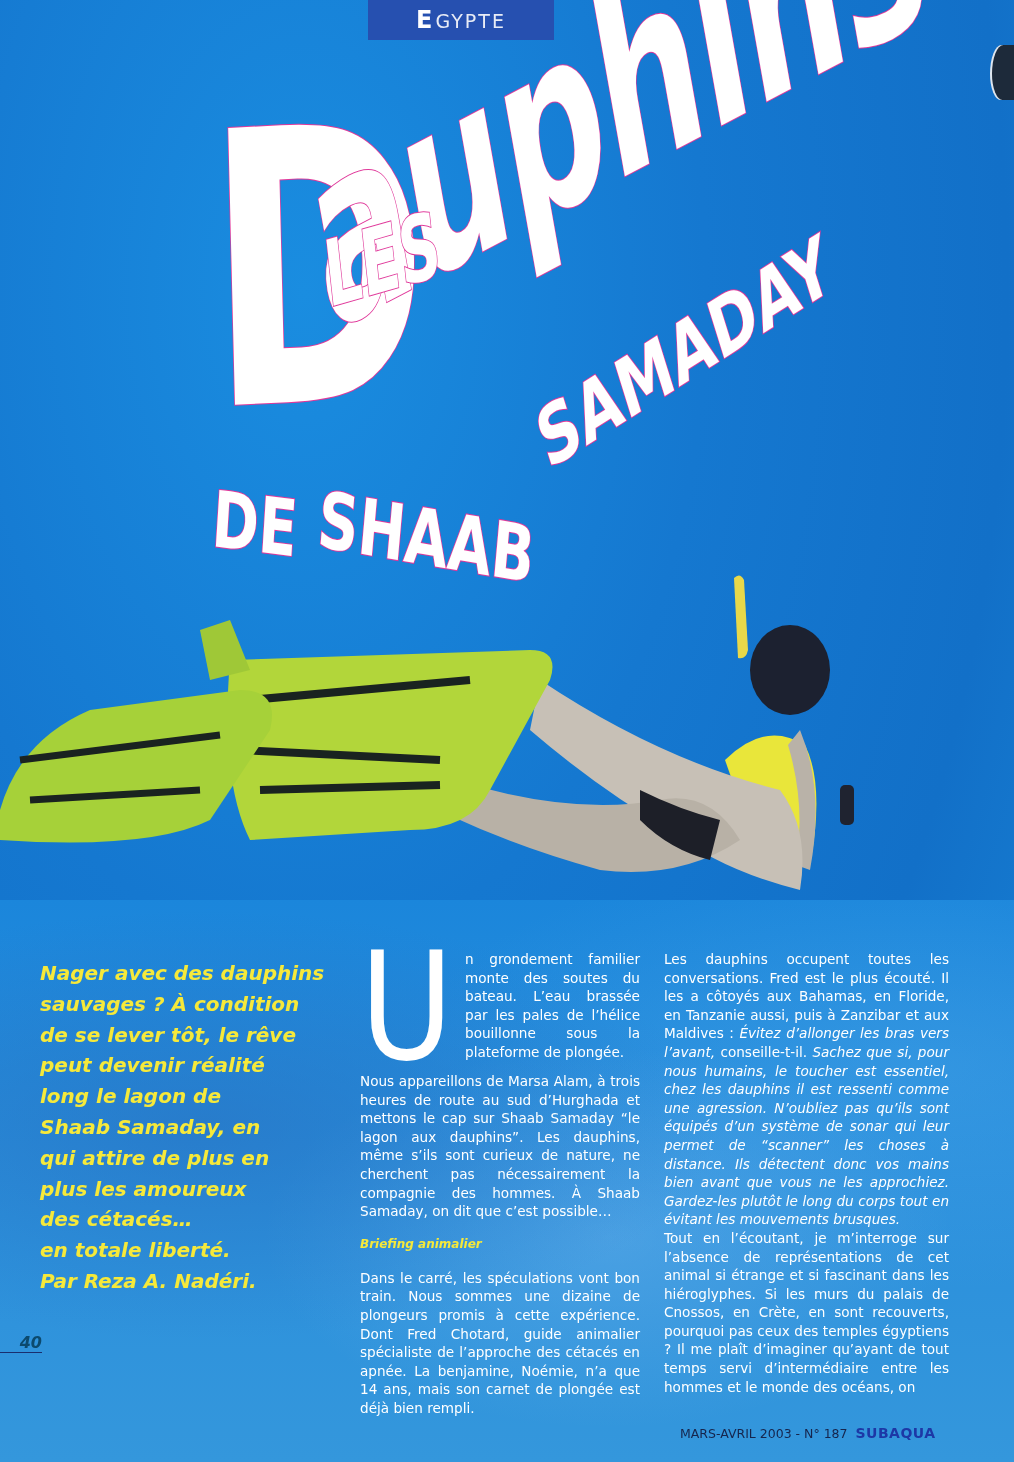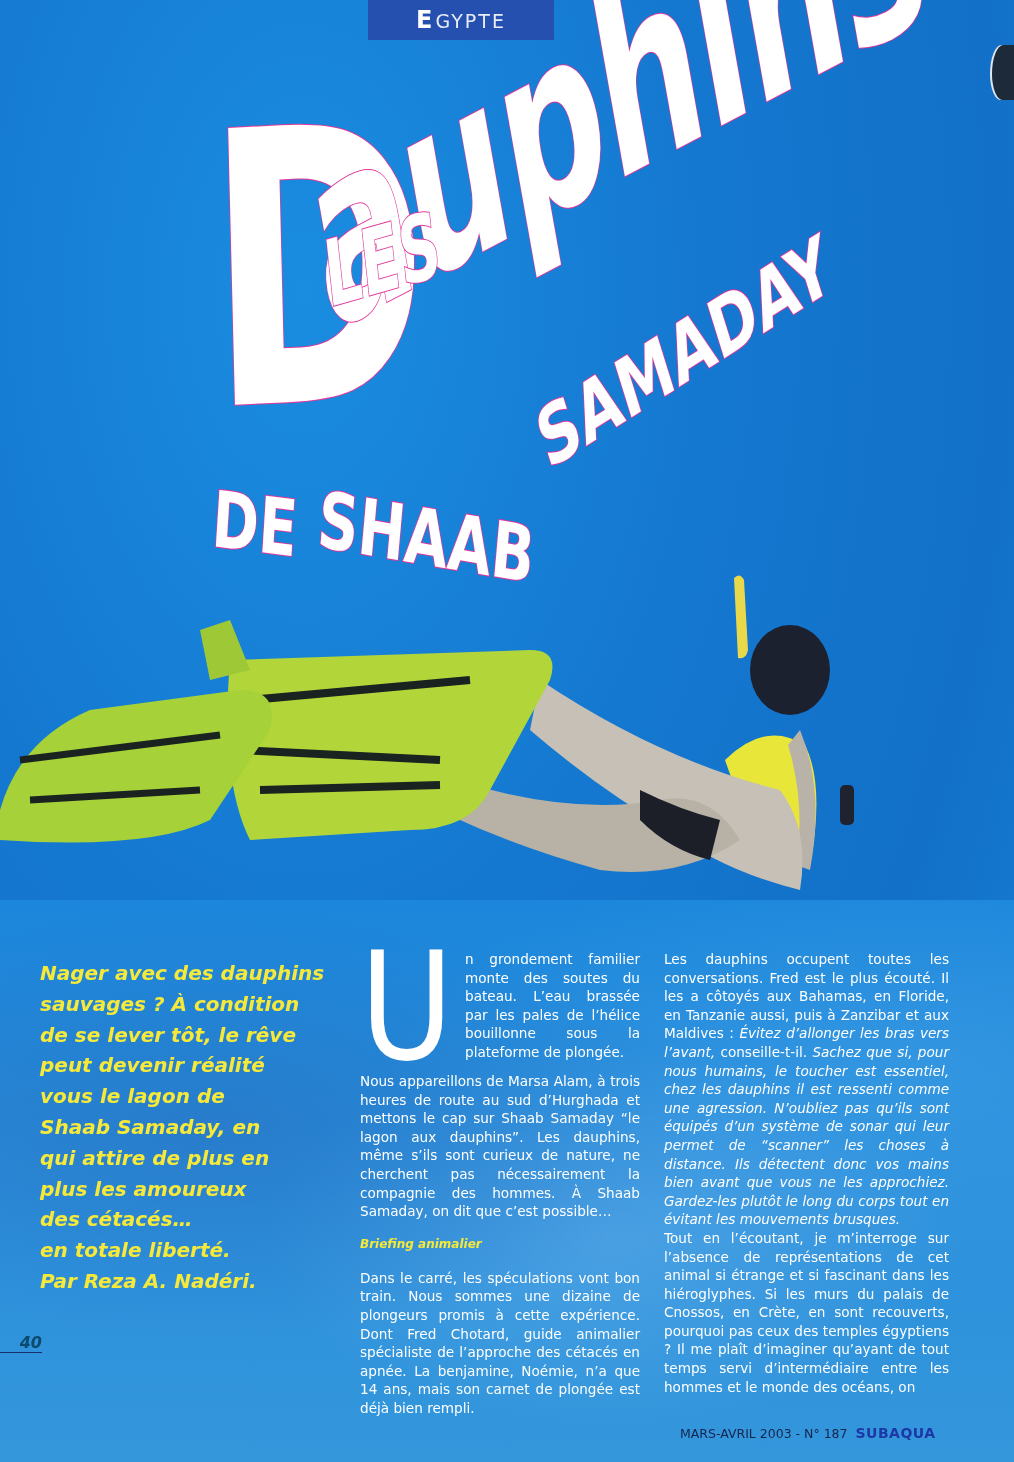--- a/index.html
+++ b/index.html
@@ -128,21 +128,21 @@
   <path d="M0 250 q20 -70 90 -100 l150 -20 q40 0 30 40 l-60 90 q-60 30 -210 20 z" fill="#a6d139"></path>
   <path d="M20 200 l200 -25 M30 240 l170 -10" stroke="#1a2320" stroke-width="7" fill="none"></path>
   <path d="M200 70 l30 -10 l20 50 l-40 10 z" fill="#9fc837"></path>
 </svg>
 
 <div class="standfirst">
   <div class="l0">Nager avec des dauphins</div>
   <div class="l1">sauvages ? À condition</div>
   <div class="l2">de se lever tôt, le rêve</div>
   <div class="l3">peut devenir réalité</div>
-  <div class="l4">vous le lagon de</div>
+  <div class="l4">long le lagon de</div>
   <div class="l5">Shaab Samaday, en</div>
   <div class="l7">qui attire de plus en</div>
   <div class="l8">plus les amoureux</div>
   <div class="l9">des cétacés…</div>
   <div class="l10">en totale liberté.</div>
   <div class="l11">Par Reza A. Nadéri.</div>
 </div>
 
 <div class="folio">
   <span>40</span>

